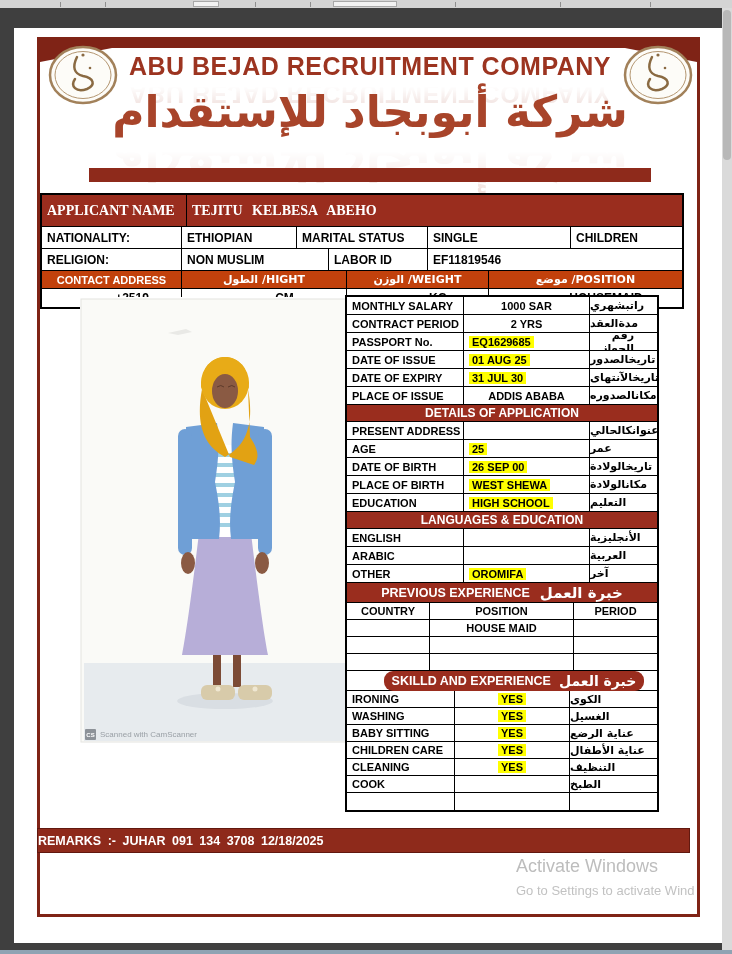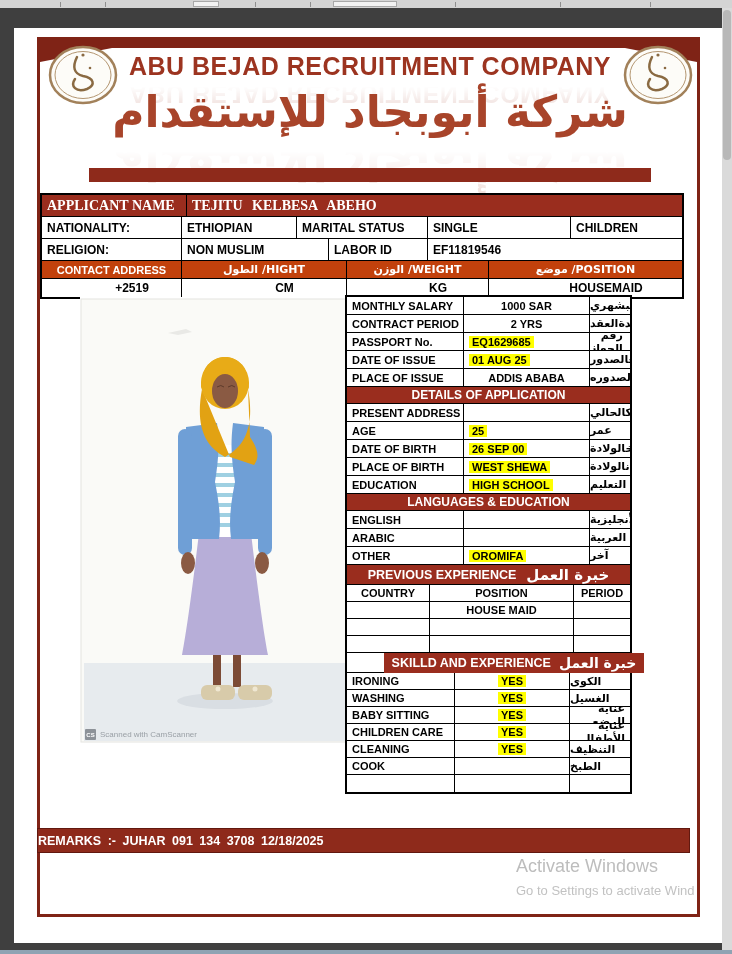--- a/index.html
+++ b/index.html
@@ -44,48 +44,48 @@
   .trow { display:grid; border-bottom:1px solid #000; }
   .trow:last-child { border-bottom:none; }
   .c { border-right:1px solid #000; display:flex; align-items:center; overflow:hidden;
        font-weight:bold; font-size:12px; color:#000; }
   .c:last-child { border-right:none; }
   .pl { padding-left:5px; }
   .ctr { justify-content:center; }
 
   
   .tblA { left:40px; top:193px; width:644px; }
-  .rA1 { grid-template-columns:145px 1fr; height:22px; background:#9a2d1e;text-align:right; }
+  .rA1 { grid-template-columns:145px 1fr; height:32px; background:#9a2d1e;text-align:right; }
   .rA1 .c { color:#fff; font-family:"Liberation Serif", serif; font-size:14px; }
   .rA2 { grid-template-columns:140px 115px 131px 143px 1fr; height:22px; }
   .rA3 { grid-template-columns:140px 147px 99px 1fr; height:22px; }
   .rA4 { grid-template-columns:140px 165px 142px 1fr; height:18px; background:#c2410c; }
   .rA4 .c { color:#fff; font-size:11px; justify-content:center; }
   .rA5 { grid-template-columns:140px 165px 142px 1fr; height:18px; }
   .rA5 .c { justify-content:center;margin-left:41px; }
   .arab { font-family:"DejaVu Sans", sans-serif; direction:rtl; }
 
   
-  .tblB { left:345px; top:295px; width:287px; }
+  .tblB { left:345px; top:295px; width:314px; }
   .lva { grid-template-columns:117px 126px 1fr; height:18px; }
   .lva .c { font-size:11px; }
   .lva .a { justify-content:flex-end; padding-right:23px; direction:rtl;
             font-family:"DejaVu Sans", sans-serif; font-size:11px; }
   .hl { background:#ffff00; padding:0 3px; }
   .sechdr { height:17px; display:flex; align-items:center; justify-content:center;
     background:#9a2d1e; color:#fff; font-weight:bold; font-size:12px; border-bottom:1px solid #000; }
   .exphdr { height:20px; display:flex; align-items:center; justify-content:center; gap:10px;
     background:#9a2d1e; color:#fff; font-weight:bold; font-size:12.5px; border-bottom:1px solid #000; }
   .exphdr .ar2 { font-family:"DejaVu Sans", sans-serif; font-size:15px; direction:rtl; }
   .exp { grid-template-columns:83px 144px 1fr; height:17px; }
   .exp .c { font-size:11px; justify-content:center; }
   .skillhdr { height:20px; background:#fff; border-bottom:1px solid #000; position:relative; }
   .skillblock { position:absolute; left:37px; top:0; width:260px; height:20px; background:#9a2d1e;
     color:#fff; display:flex; align-items:center; justify-content:center; gap:8px;
-    font-weight:bold; font-size:12.5px; }
+    font-weight:bold; font-size:12.5px;border-radius:9px; }
   .skillblock .ar2 { font-family:"DejaVu Sans", sans-serif; font-size:14px; direction:rtl; }
   .skl { grid-template-columns:108px 115px 1fr; height:17px; }
   .skl .c { font-size:11px; }
   .skl .v { justify-content:center; }
   .skl .a { justify-content:flex-end; padding-right:5px; direction:rtl;
             font-family:"DejaVu Sans", sans-serif; font-size:11px; }
 
   
   .photo-box { position:absolute; left:56px; top:297px; width:303px; height:523px; background:#fff;margin-left:24px; }
   .photo-caption { position:absolute; left:5px; top:432px; display:flex; align-items:center; gap:4px; }
@@ -255,20 +255,27 @@
       <div class="c a">رقم الجواز</div>
     </div>
     <div class="trow lva">
       <div class="c pl">DATE OF ISSUE</div>
       <div class="c pl">
           <span class="hl">01 AUG 25</span>
         </div>
       <div class="c a">تاريخالصدور</div>
     </div>
     <div class="trow lva">
+      <div class="c pl">DATE OF EXPIRY</div>
+      <div class="c pl">
+          <span class="hl">31 JUL 30</span>
+        </div>
+      <div class="c a">تاريخالآنتهاى</div>
+    </div>
+    <div class="trow lva">
       <div class="c pl">PLACE OF ISSUE</div>
       <div class="c ctr">
           <span>ADDIS ABABA</span>
         </div>
       <div class="c a">مكانالصدوره</div>
     </div>
 
     <div class="sechdr">DETAILS OF APPLICATION</div>
 
     <div class="trow lva">

